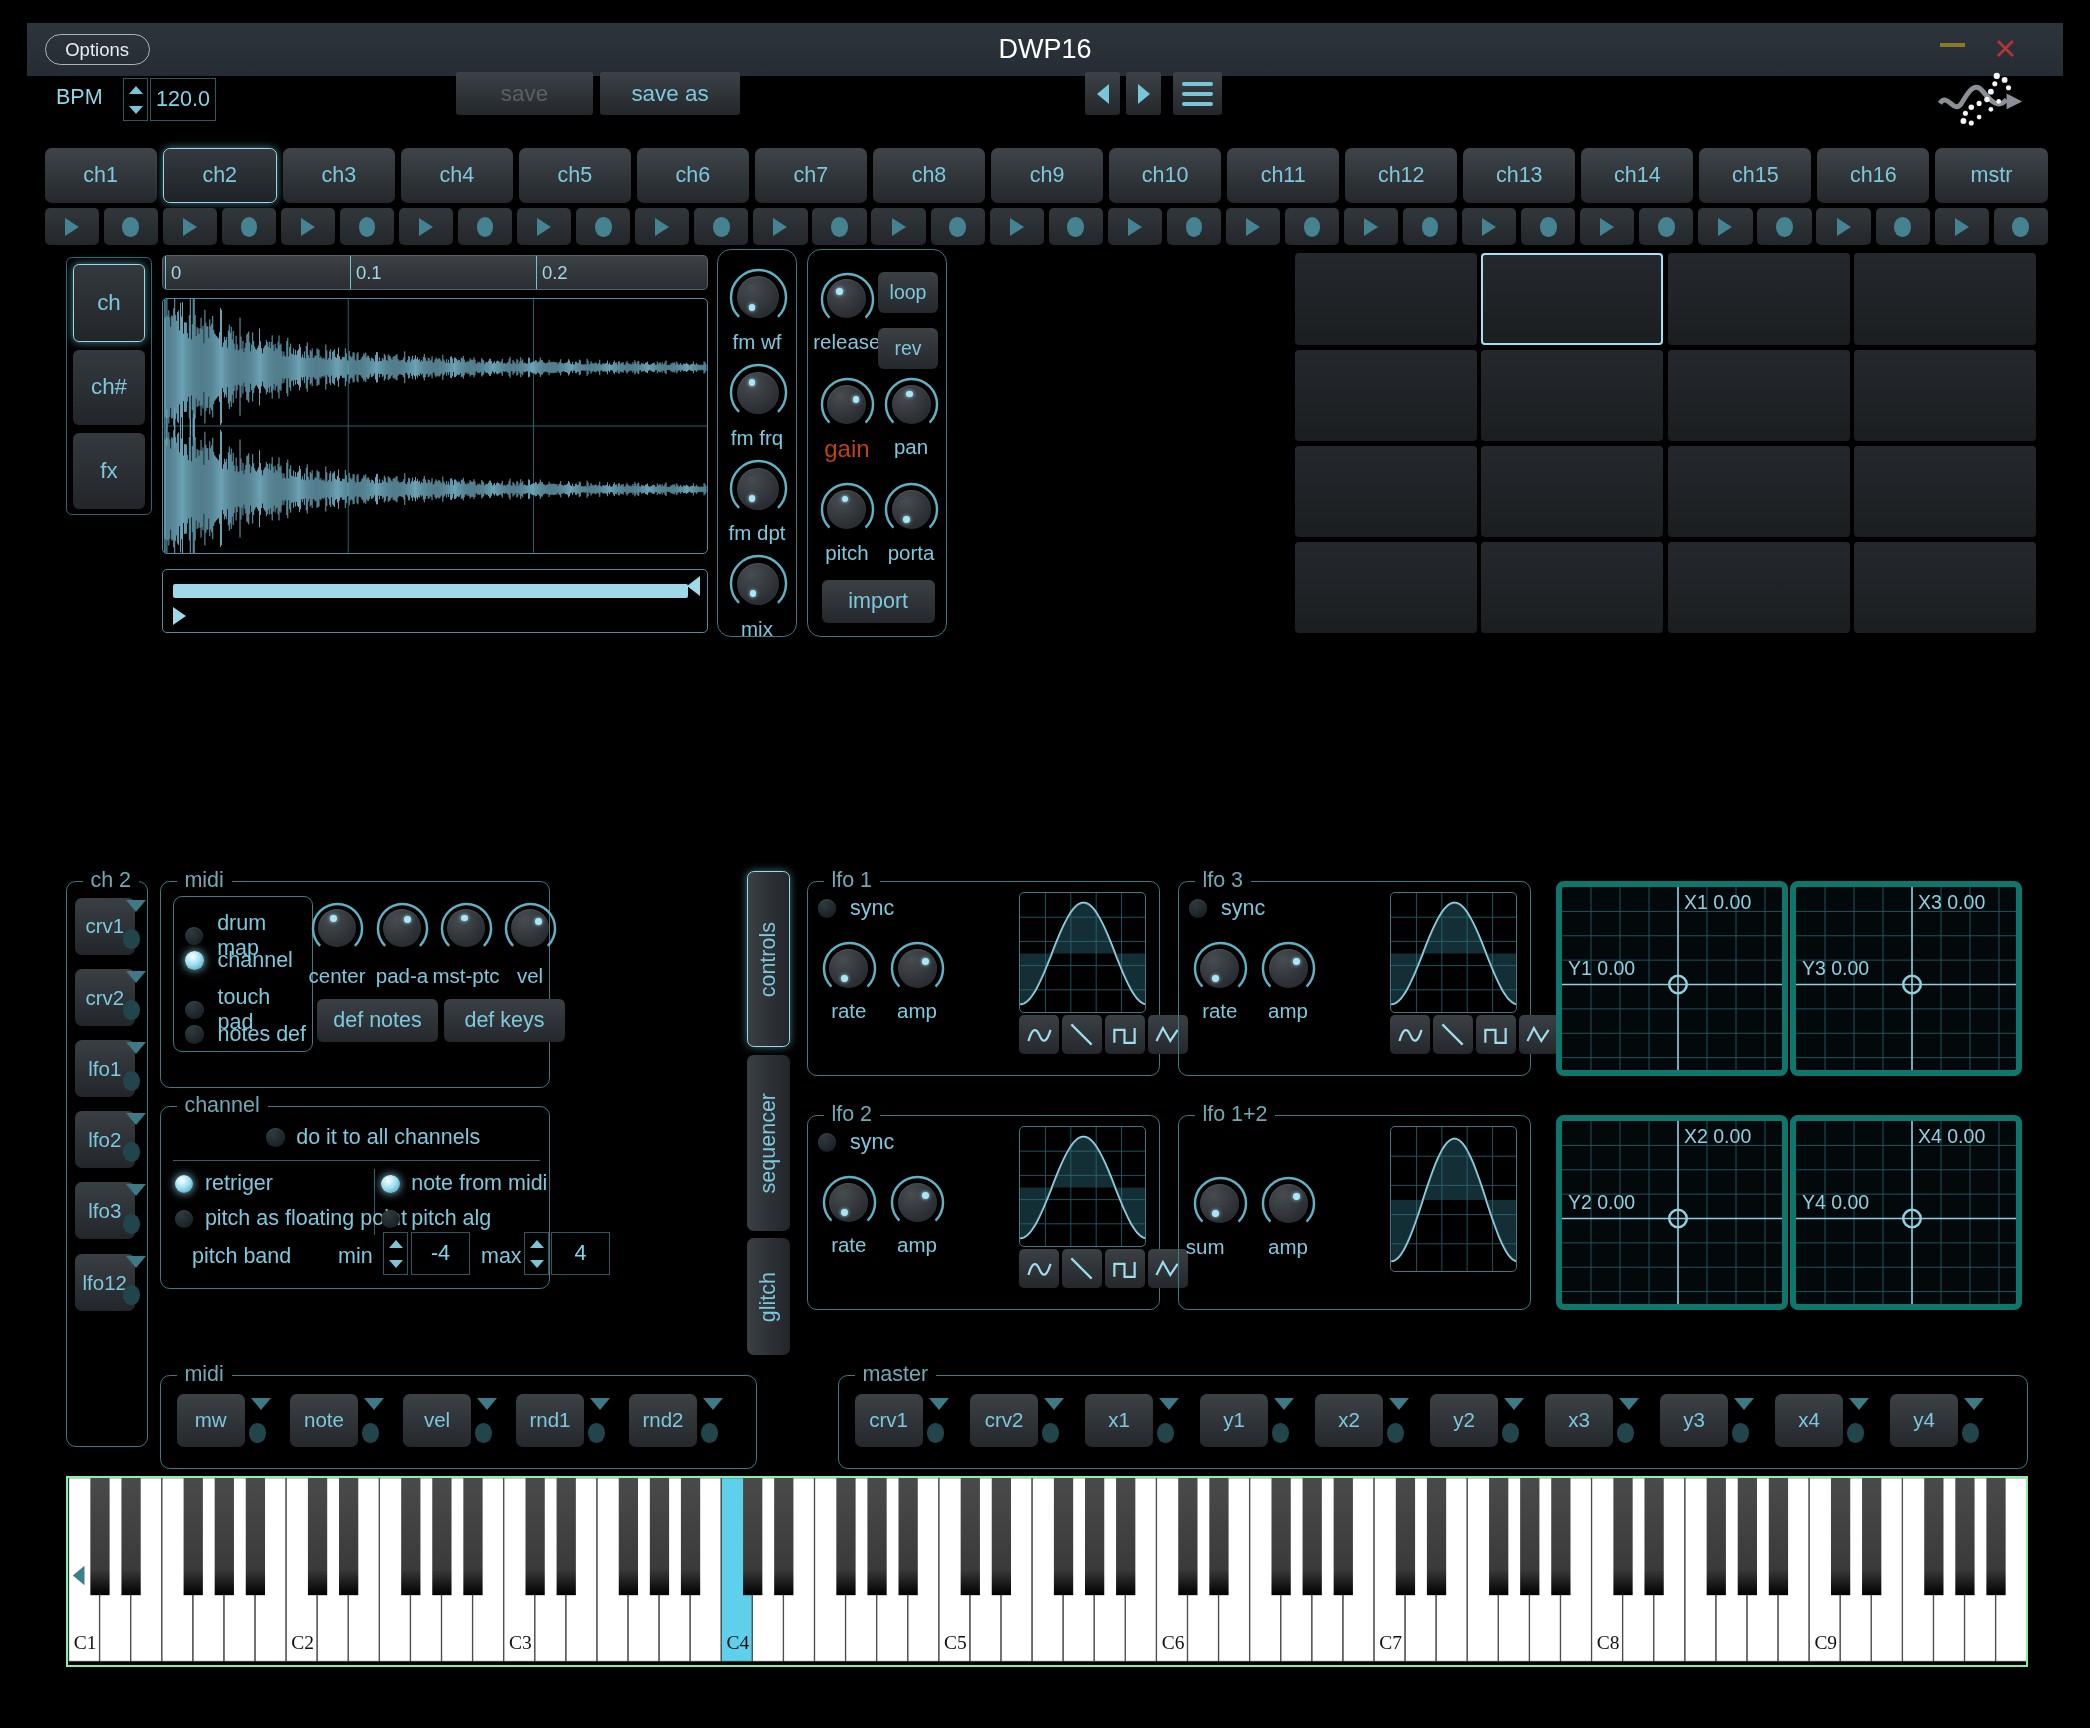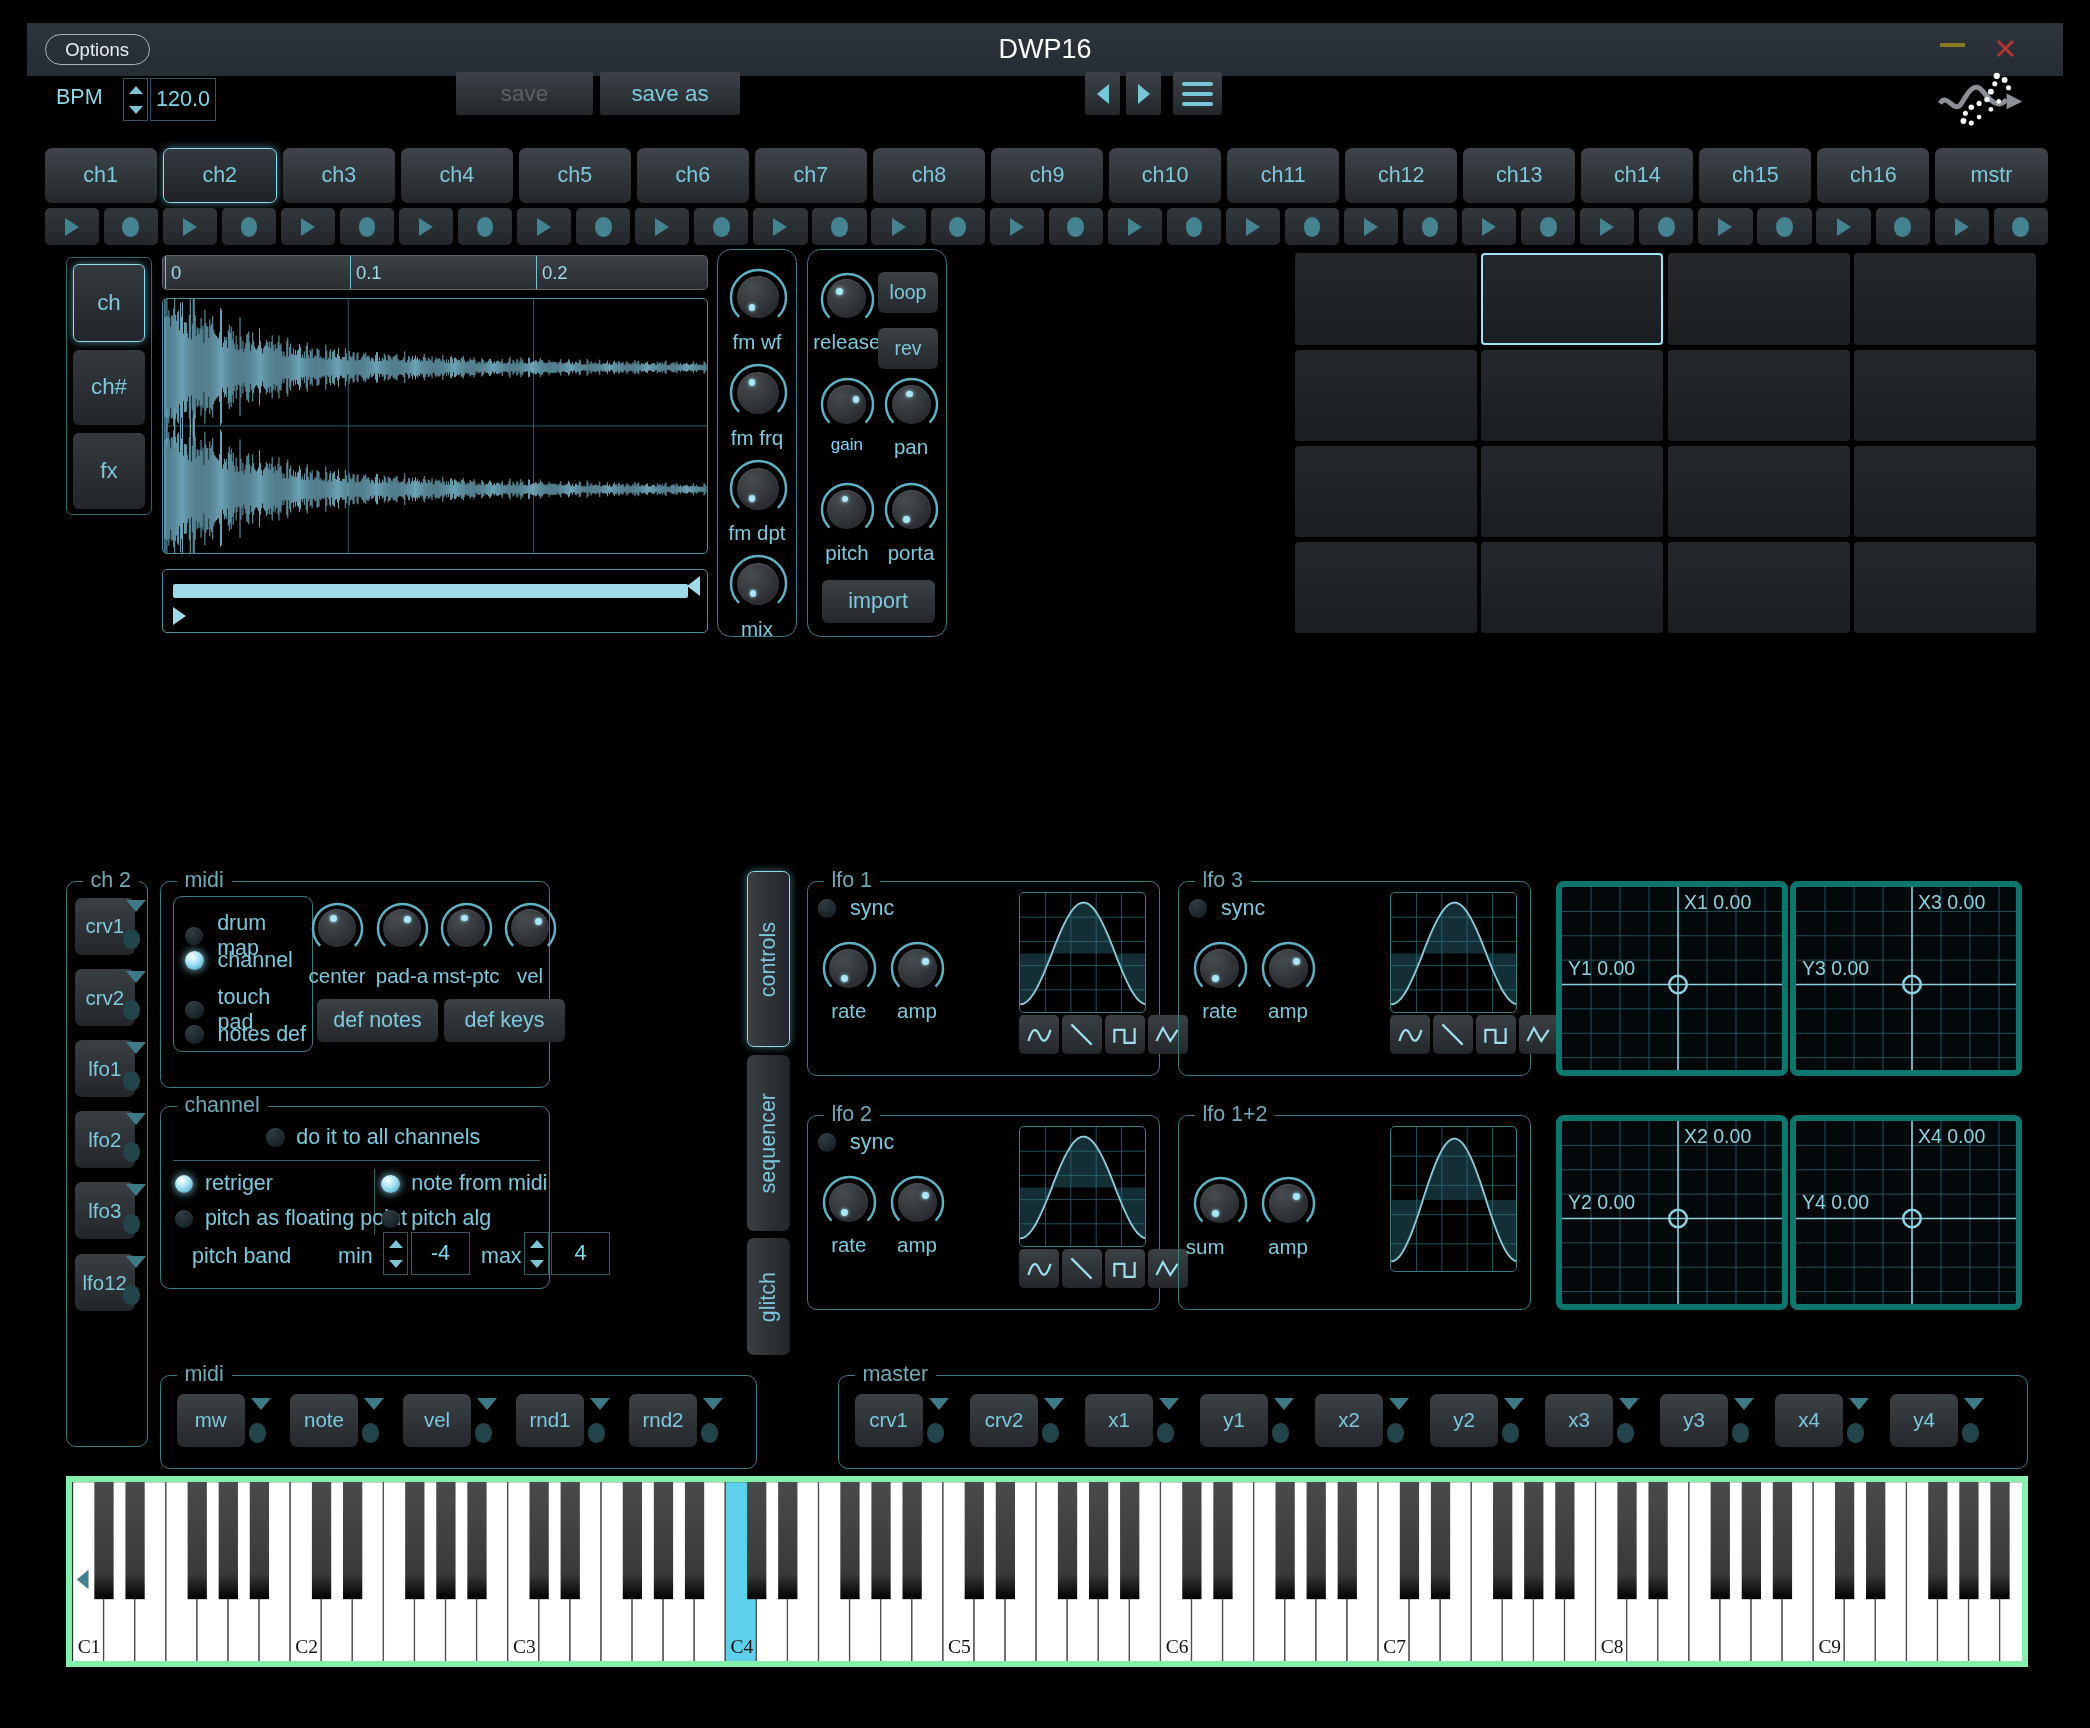--- a/index.html
+++ b/index.html
@@ -161,21 +161,21 @@
     display:flex; align-items:center; justify-content:center; }
   
   .xypad { position:absolute; border:6px solid #0f766e; border-radius:7.8px; background:#03090b; overflow:hidden; }
   .xylabel { position:absolute; color:#8fd0e0; font-size:19.5px; }
   
   .ddbtn { position:absolute; width:68px; height:53px; border-radius:6.8px;
     background: linear-gradient(#3c4146,#24282c); color:var(--cy2); font-size:20.5px;
     display:flex; align-items:center; justify-content:center; }
   
   .piano { position:absolute; left:39px; top:1453px; width:1962px; height:191px; background:#000;
-    border:6px solid #86efac; overflow:hidden; }
+    border:2px solid #86efac; overflow:hidden; }
 </style>
 </head>
 <body>
 
 <div class="app">
 
   <div class="titlebar">
     <div class="options-btn">Options</div>
     <div class="title-text">DWP16</div>
     <div class="win-min"></div>
@@ -1549,21 +1549,21 @@
         <div style="position:absolute;left:3.9px;top:80px;width:70px;text-align:center;color:#7ec8dd;font-size:20.5px">release</div>
         <div style="position:absolute;left:11.7px;top:127px">
           <div class="knob" style="width:55px;height:55px">
     <svg class="arc" width="55" height="55" viewBox="0 0 56 56">
       <path d="M 9.6 46.4 A 26 26 0 1 1 46.4 46.4" fill="none" stroke="#5fb2c4" stroke-width="2.5"></path>
     </svg>
     <div class="cap" style="left:7.6px;top:7.6px;width:39px;height:39px"></div>
     <div class="dot" style="left:33px;top:18.5px"></div>
   </div>
         </div>
-        <div style="position:absolute;left:3.9px;top:185px;width:70px;text-align:center;color:#7dd3fc;font-size:17px">gain</div>
+        <div style="position:absolute;left:3.9px;top:185px;width:70px;text-align:center;color:#c2410c;font-size:24px">gain</div>
         <div style="position:absolute;left:76px;top:127px">
           <div class="knob" style="width:55px;height:55px">
     <svg class="arc" width="55" height="55" viewBox="0 0 56 56">
       <path d="M 9.6 46.4 A 26 26 0 1 1 46.4 46.4" fill="none" stroke="#5fb2c4" stroke-width="2.5"></path>
     </svg>
     <div class="cap" style="left:7.6px;top:7.6px;width:39px;height:39px"></div>
     <div class="dot" style="left:22px;top:13.3px"></div>
   </div>
         </div>
         <div style="position:absolute;left:68px;top:185px;width:70px;text-align:center;color:#7ec8dd;font-size:20.5px">pan</div>

